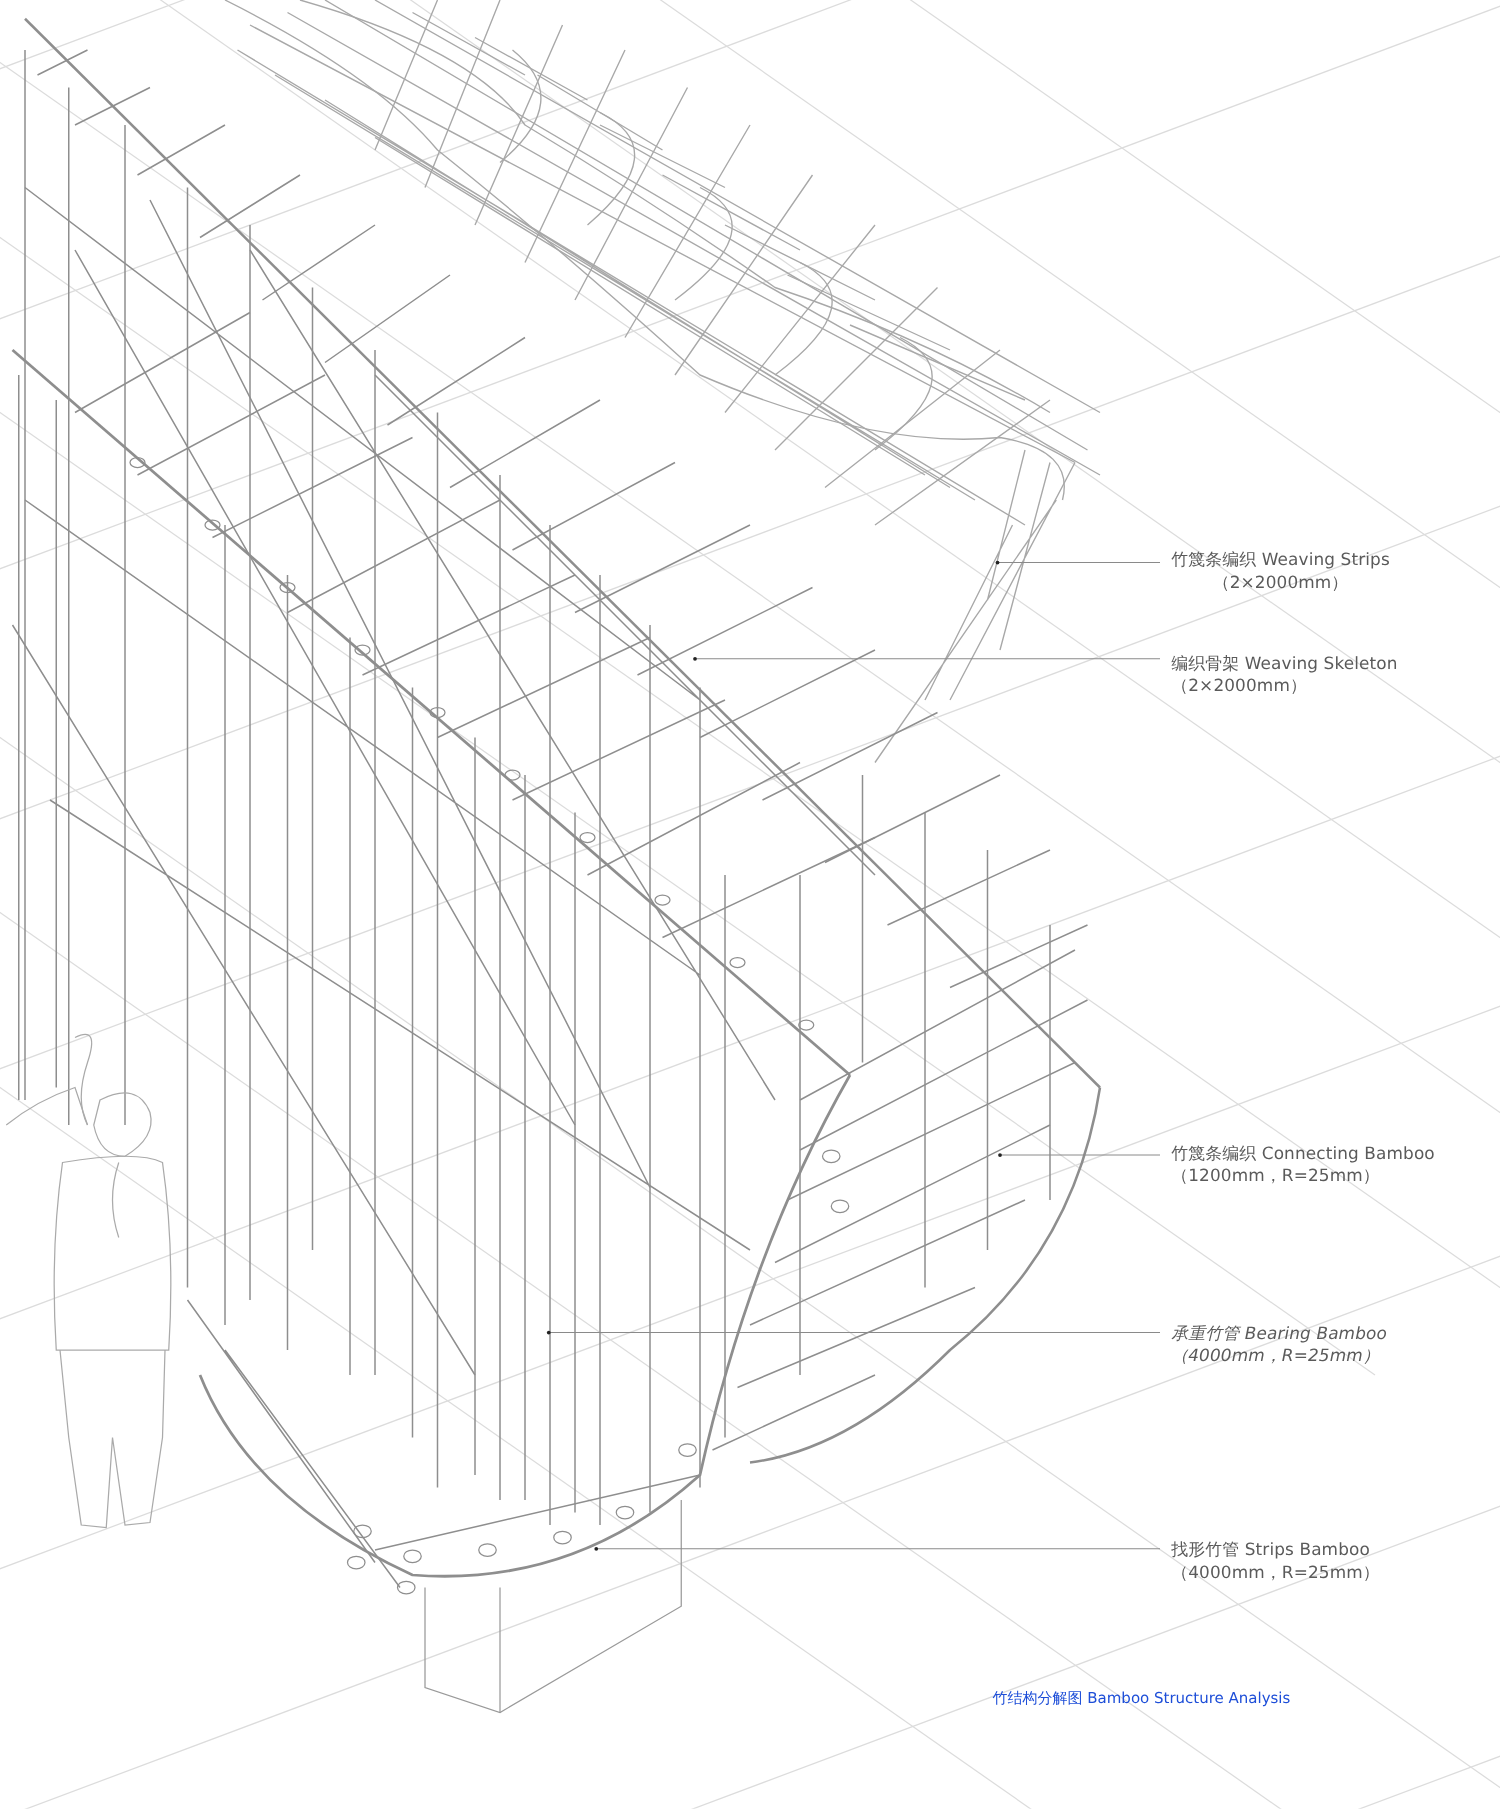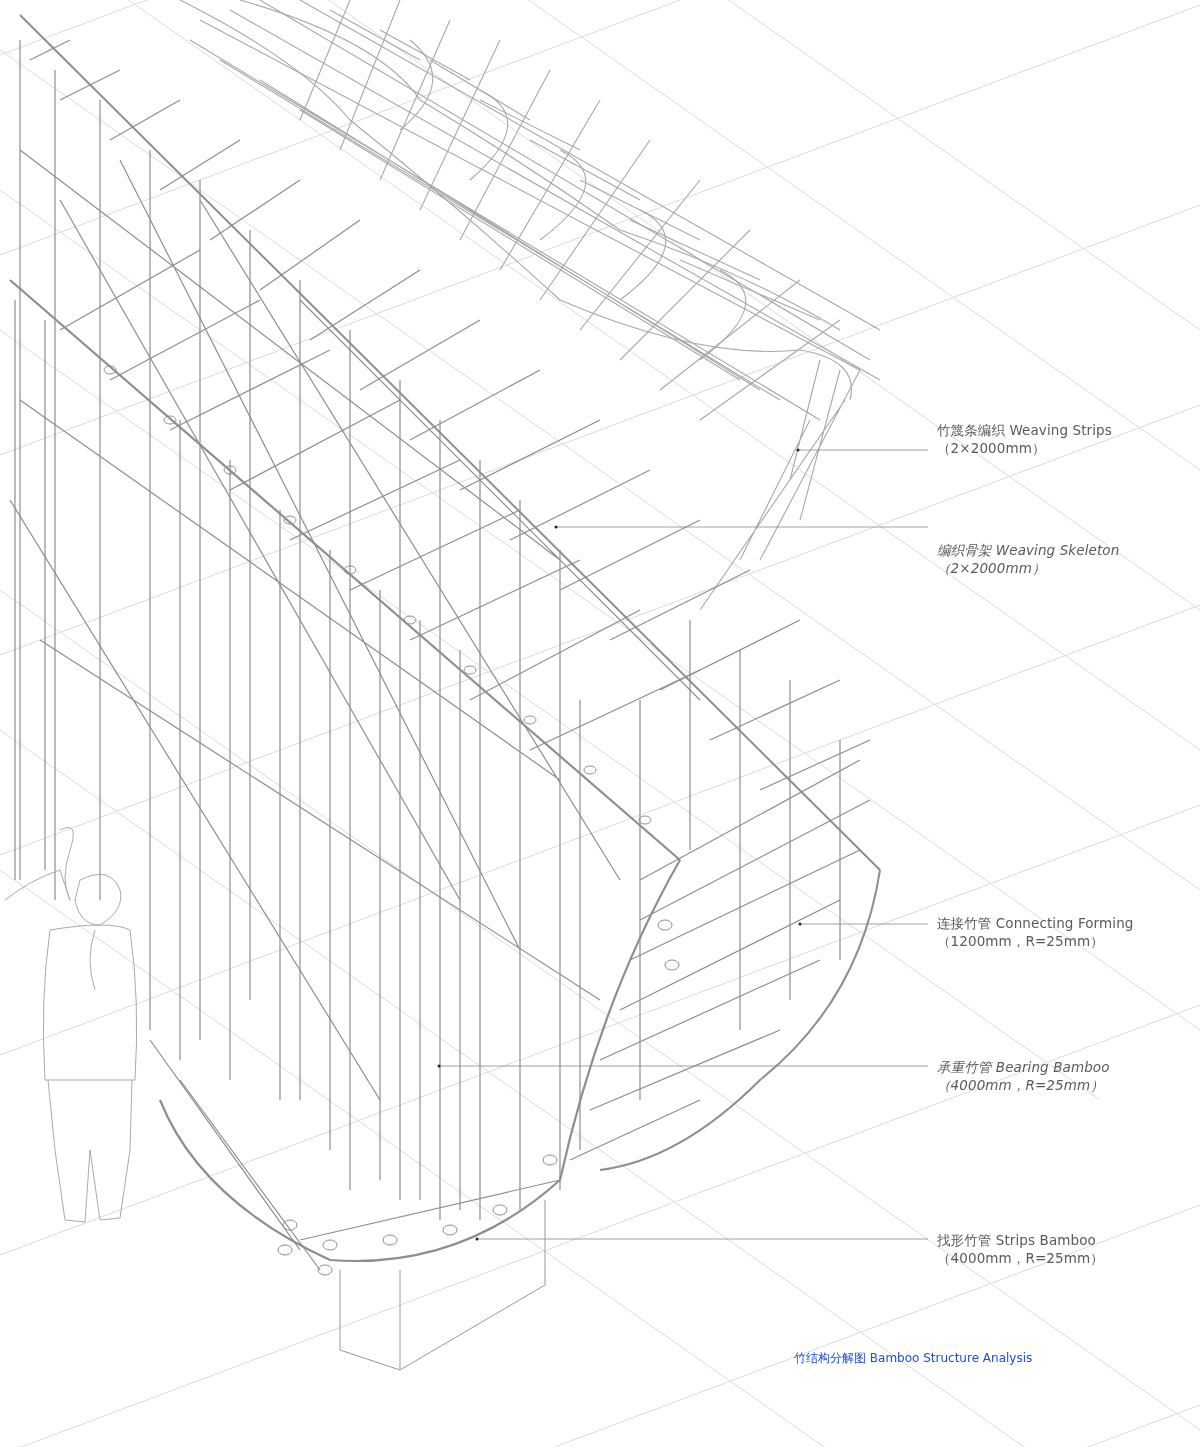--- a/index.html
+++ b/index.html
@@ -111,30 +111,30 @@
   </g>
   <g fill="#222">
     <circle cx="798" cy="450" r="1.5"></circle>
     <circle cx="556" cy="527" r="1.5"></circle>
     <circle cx="800" cy="924" r="1.5"></circle>
     <circle cx="439" cy="1066" r="1.5"></circle>
     <circle cx="477" cy="1239" r="1.5"></circle>
   </g>
 </svg>
 
-<div class="label" style="top:421px;">
+<div class="label" style="top:439px;text-align:center;">
   <span>竹篾条编织 Weaving Strips</span>
   <span class="spec">（2×2000mm）</span>
 </div>
-<div class="label" style="top:541px;font-style:italic;">
+<div class="label" style="top:522px;">
   <span>编织骨架 Weaving Skeleton</span>
   <span class="spec">（2×2000mm）</span>
 </div>
 <div class="label" style="top:914px;">
-  <span>连接竹管  Connecting Forming</span>
+  <span>竹篾条编织  Connecting Bamboo</span>
   <span class="spec">（1200mm，R=25mm）</span>
 </div>
 <div class="label" style="top:1058px;font-style:italic;">
   <span>承重竹管  Bearing Bamboo</span>
   <span class="spec">（4000mm，R=25mm）</span>
 </div>
 <div class="label" style="top:1231px;">
   <span>找形竹管  Strips Bamboo</span>
   <span class="spec">（4000mm，R=25mm）</span>
 </div>

